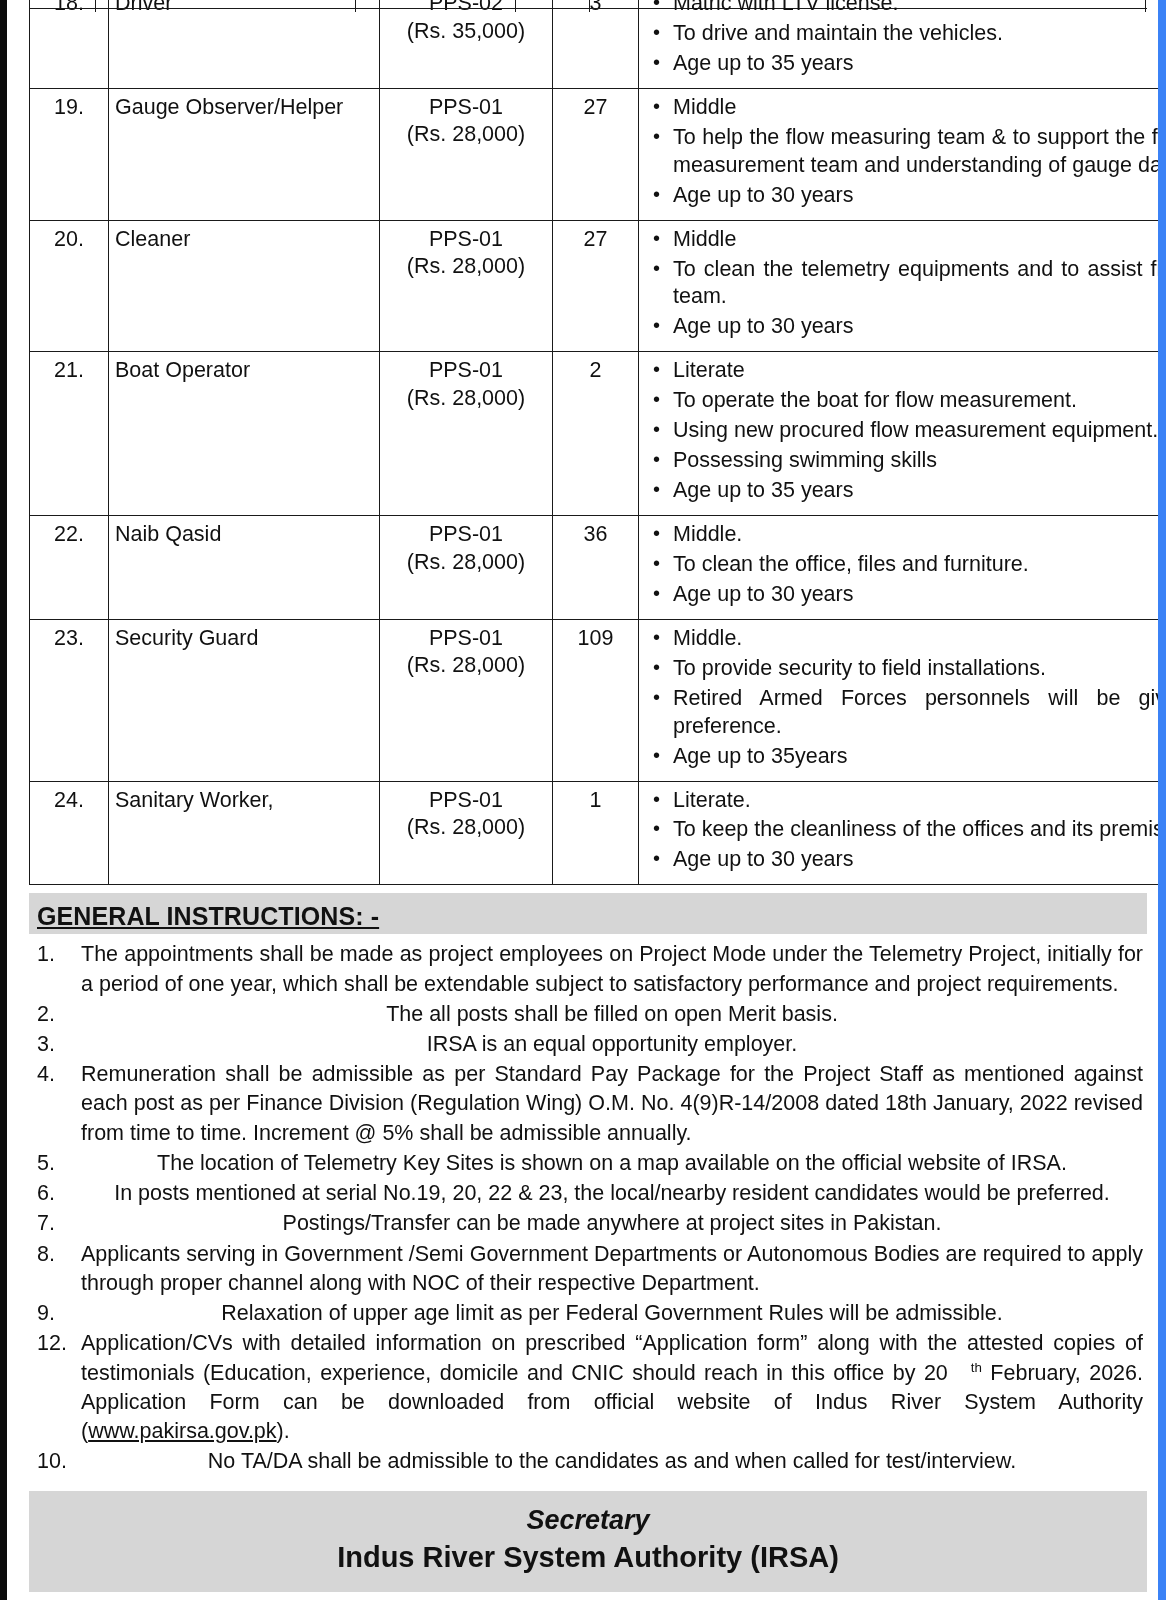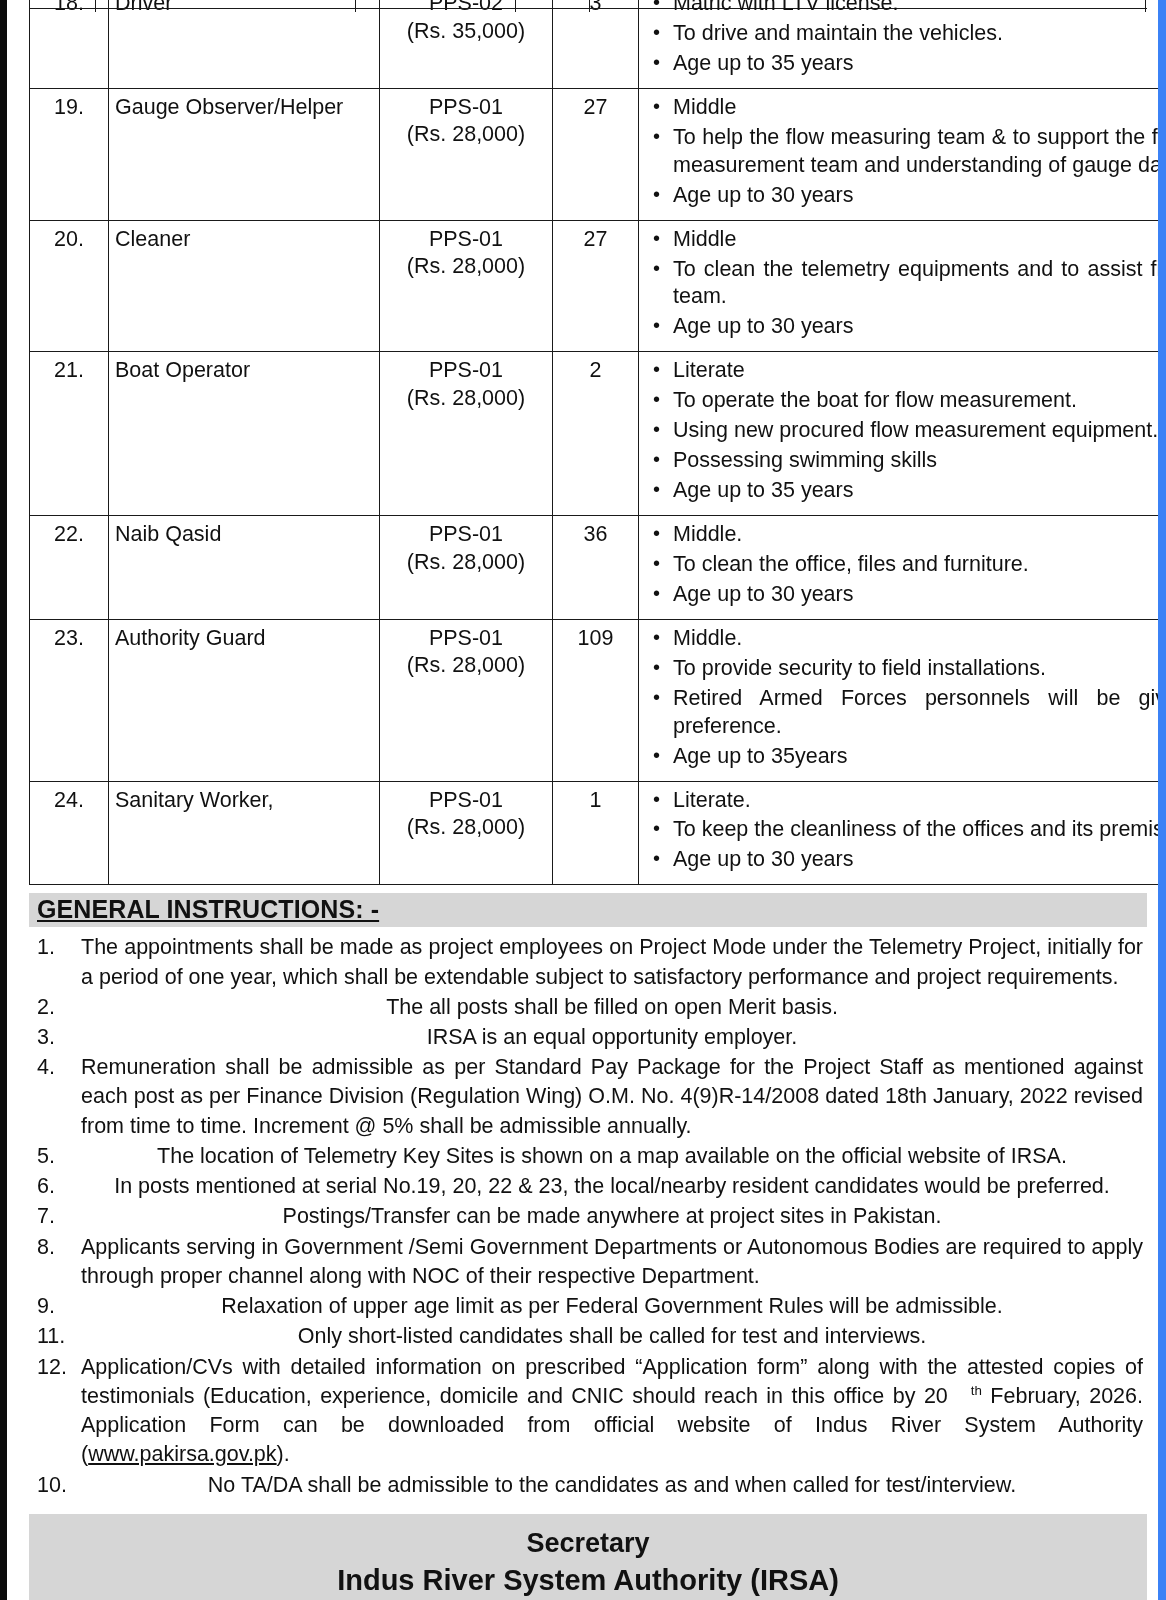--- a/index.html
+++ b/index.html
@@ -92,21 +92,21 @@
   .top-clip .hrule {
     position: absolute;
     left: 0; right: 0; top: 8px;
     border-top: 1.6px solid #1a1a1a;
   }
 
   
   .gi-head-band {
     background: #d6d6d6;
     margin-top: 8px;
-    padding: 2px 0 3px 8px;
+    padding: 9px 0 3px 8px;
     width: 1118px;
     box-sizing: border-box;
   }
   .gi-head {
     font-size: 25px;
     font-weight: bold;
     text-decoration: underline;
     letter-spacing: 0.1px;
   }
 
@@ -147,20 +147,21 @@
     width: 1118px;
     box-sizing: border-box;
     margin-top: 14px;
     padding: 12px 0 16px 0;
     text-align: center;
   }
   .footer-box .f1 {
     font-size: 27px;
     font-weight: bold;
     line-height: 1.3;
+    font-style: italic;
   }
   .footer-box .f2 {
     font-size: 29px;
     font-weight: bold;
     line-height: 1.32;
   }
 </style>
 </head>
 <body>
 
@@ -262,21 +263,21 @@
             <ul class="bullets">
               <li class="nojust">Middle.</li>
               <li class="nojust">To clean the office, files and furniture.</li>
               <li class="nojust">Age up to 30 years</li>
             </ul>
           </td>
         </tr>
 
         <tr>
           <td class="c-sr">23.</td>
-          <td class="c-post">Authority Guard</td>
+          <td class="c-post">Security Guard</td>
           <td class="c-scale">
             <span>PPS-01</span>
             <span class="scale-line2">(Rs. 28,000)</span>
           </td>
           <td class="c-num">109</td>
           <td class="c-desc">
             <ul class="bullets">
               <li class="nojust">Middle.</li>
               <li class="nojust">To provide security to field installations.</li>
               <li>Retired Armed Forces personnels will be given preference.</li>
@@ -340,24 +341,20 @@
       </li>
       <li>
         <span class="num">8.</span>
         <span class="txt">Applicants serving in Government /Semi Government Departments or Autonomous Bodies are required to apply through proper channel along with NOC of their respective Department.</span>
       </li>
       <li>
         <span class="num">9.</span>
         <span class="txt nojust b">Relaxation of upper age limit as per Federal Government Rules will be admissible.</span>
       </li>
       <li>
-        <span class="num">11.</span>
-        <span class="txt nojust">Only short-listed candidates shall be called for test and interviews.</span>
-      </li>
-      <li>
         <span class="num">12.</span>
         <span class="txt" id="item12">
           <span>Application/CVs with detailed information on prescribed “Application form” along with the attested copies of testimonials (Education, experience, domicile and CNIC should reach in this office by </span><span class="b">20</span><sup class="b">th</sup><span class="b"> February, 2026.</span><span> Application Form can be downloaded from official website of Indus River System Authority (</span><a class="u" href="#" style="color:#111;text-decoration:underline;">www.pakirsa.gov.pk</a><span>).</span>
         </span>
       </li>
       <li>
         <span class="num">10.</span>
         <span class="txt nojust">No TA/DA shall be admissible to the candidates as and when called for test/interview.</span>
       </li>
     </ol>

